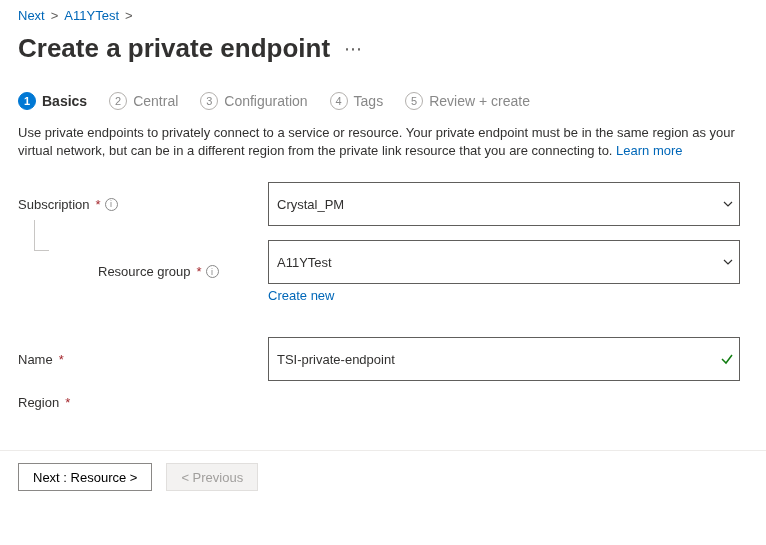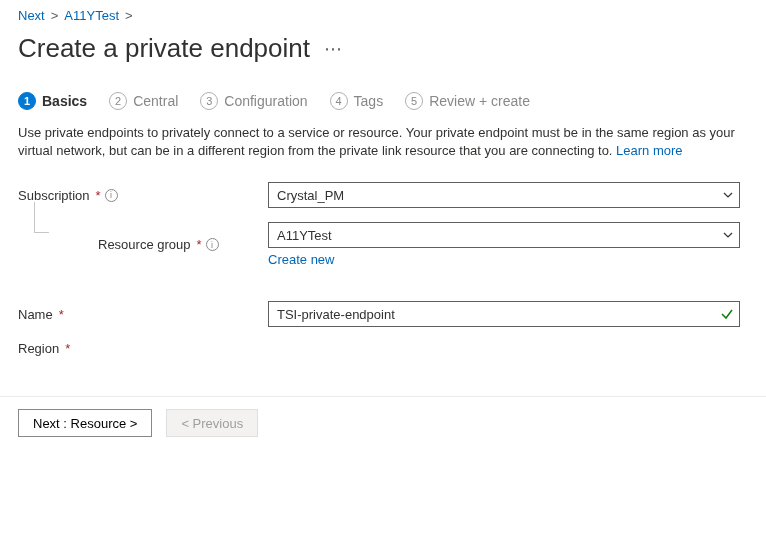--- a/index.html
+++ b/index.html
@@ -9,21 +9,21 @@
     font-size: 13px;
     color: #323130;
     background: #fff;
     width: 766px;
   }
   .container { padding: 8px 18px 0 18px; }
   .breadcrumb { display: flex; align-items: center; gap: 6px; font-size: 13px; margin-bottom: 10px;}
   .breadcrumb a { color: #0067b8; text-decoration: none; cursor: pointer;}
   .breadcrumb .sep { color: #605e5c; }
   .title-row { display: flex; align-items: center; gap: 14px; margin-bottom: 28px;}
-  h1 { font-size: 26px; font-weight: 400; margin: 0; text-align: right;}
+  h1 { font-size: 26px; font-weight: 700; margin: 0; text-align: right;}
   .ellipsis { font-size: 18px; color: #605e5c; cursor: pointer; letter-spacing: 1px;}
   .tabs { display: flex; gap: 22px; border-bottom: none; margin-bottom: 14px;}
   .tab { display: flex; align-items: center; gap: 6px; color: #888; font-size: 14px; cursor: pointer;}
   .tab .circle {
     width: 18px; height: 18px; border: 1px solid #b3b0ad; border-radius: 50%;
     display: flex; align-items: center; justify-content: center;
     font-size: 11px; color: #888; background: #fff;
   }
   .tab.active { color: #323130; font-weight: 600; }
   .tab.active .circle { background: #0078d4; border-color: #0078d4; color: #fff; }
@@ -46,21 +46,21 @@
     content: ""; position: absolute; left: 16px; top: -20px; width: 14px; height: 30px;
     border-left: 1px solid #c8c6c4; border-bottom: 1px solid #c8c6c4;
   }
   .field { flex: 1; max-width: 472px; position: relative; }
   .select, .text-input {
     width: 100%;
     border: 1px solid #605e5c;
     background: #fff;
     font-size: 13px;
     padding: 5px 28px 5px 8px;
-    height: 26px;
+    height: 44px;
     font-family: inherit;
     color: #323130;
     outline: none;
   }
   .chev {
     position: absolute; right: 6px; top: 50%; transform: translateY(-50%);
     pointer-events: none;
   }
   .check-icon { position: absolute; right: 6px; top: 50%; transform: translateY(-50%); color: #107c10;}
   .create-new { color: #0067b8; font-size: 13px; margin-top: 4px; cursor: pointer;}

